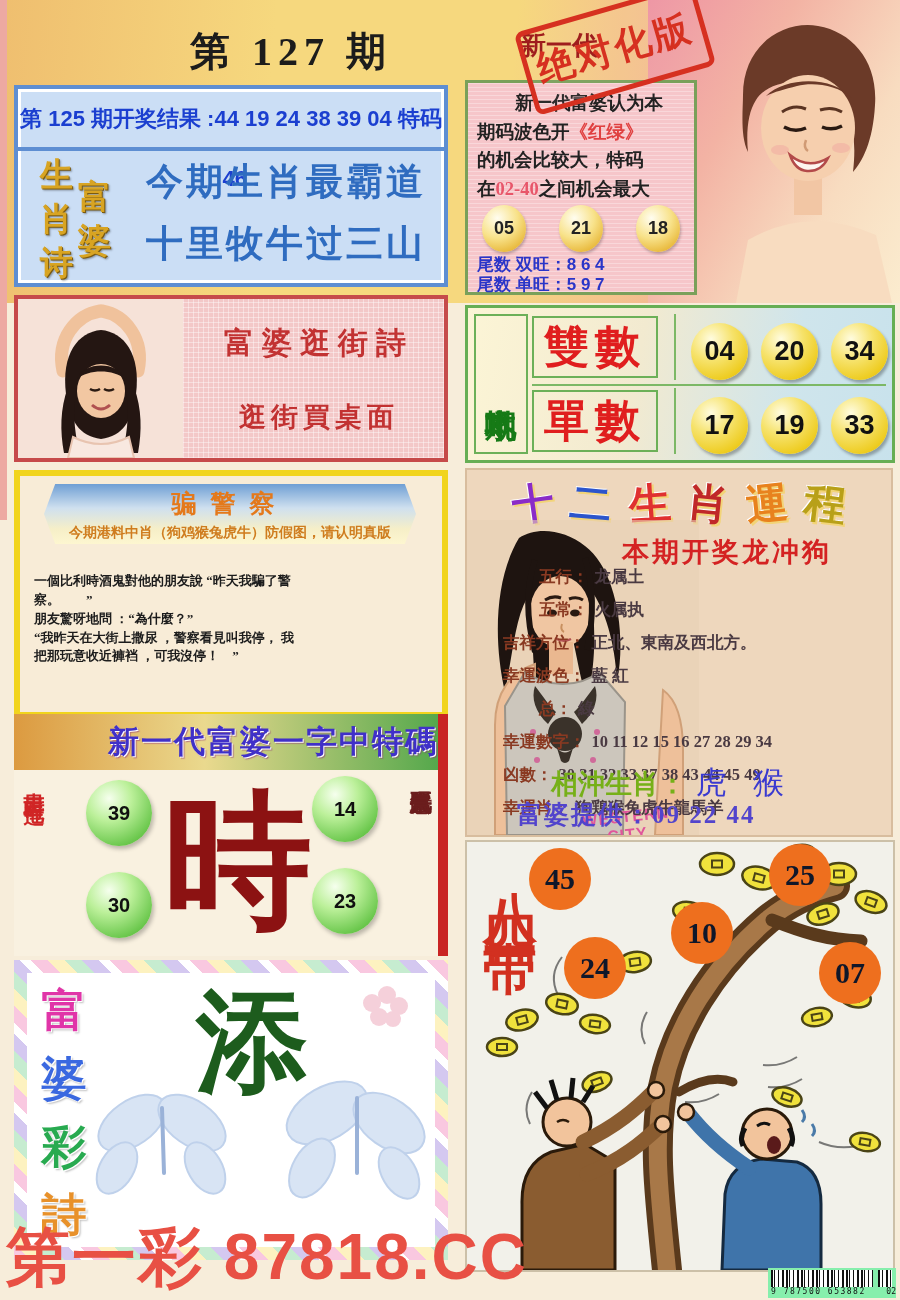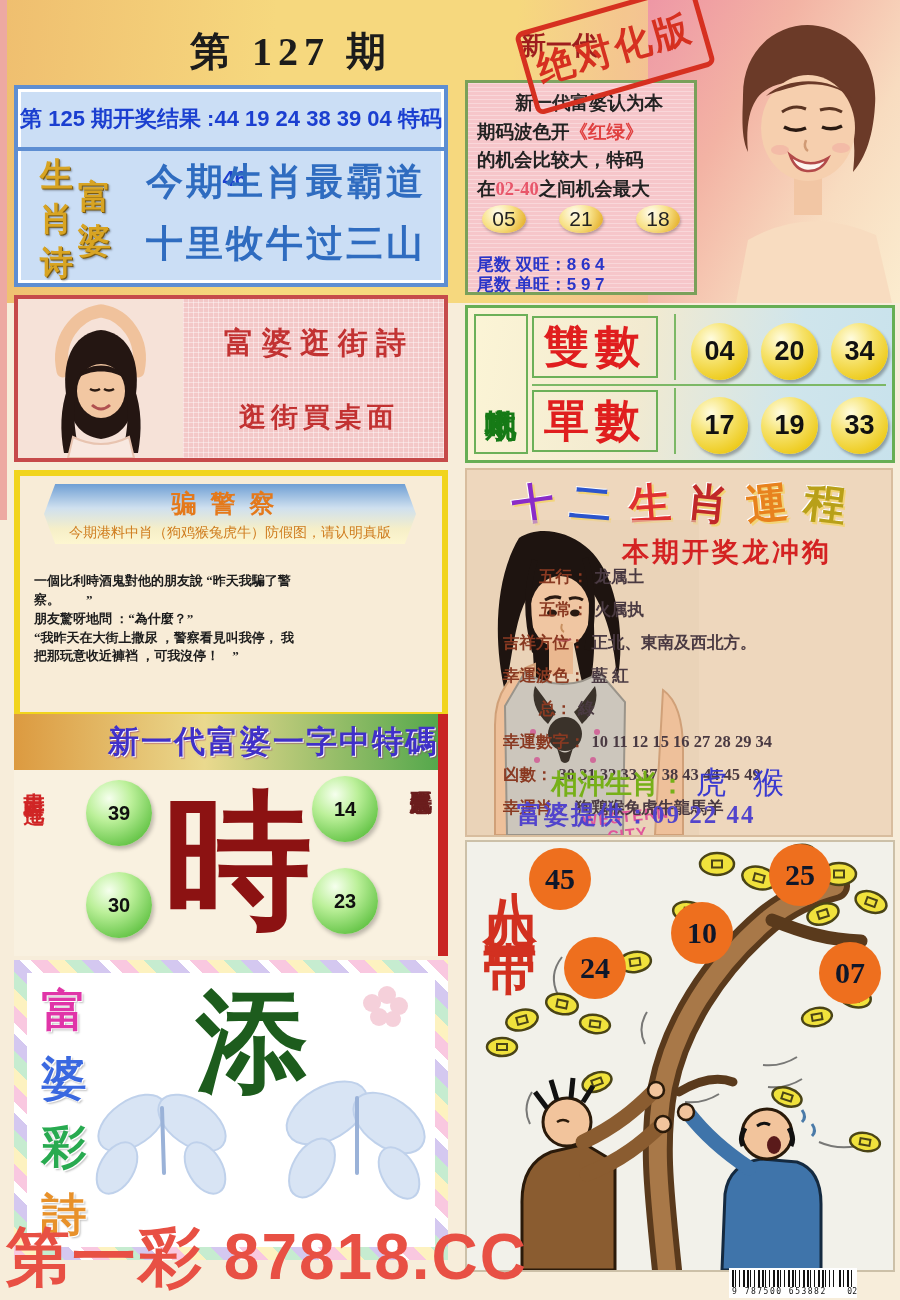--- a/index.html
+++ b/index.html
@@ -30,21 +30,21 @@
   
   .box-gj{left:14px;top:295px;width:426px;height:159px;border:4px solid #c64a4a;background:#f3c8c8;background-image:repeating-linear-gradient(0deg,rgba(255,255,255,.4) 0 1px,transparent 1px 5px),repeating-linear-gradient(90deg,rgba(255,255,255,.4) 0 1px,transparent 1px 5px);z-index:2;}
   .gj-photo{position:absolute;left:0;top:0;width:165px;height:159px;overflow:hidden;}
   .gj-title{position:absolute;left:178px;top:24px;width:246px;text-align:center;color:#c23232;font-size:30px;font-weight:900;letter-spacing:8px;}
   .gj-line{position:absolute;left:178px;top:100px;width:246px;text-align:center;color:#c23232;font-size:27px;font-weight:800;letter-spacing:5px;}
 
   
   .box-pian{left:14px;top:470px;width:422px;height:236px;border:6px solid #f1d41d;background:#f8ecd7;z-index:2;}
   .banner{position:absolute;left:24px;top:8px;width:372px;height:60px;background:linear-gradient(180deg,#6f9fd4 0%,#cfe0ef 40%,#f6efc8 75%,#fdf6d0 100%);clip-path:polygon(3% 0,97% 0,100% 50%,97% 100%,3% 100%,0 50%);text-align:center;}
   .banner-title{color:#e4791b;font-size:25px;font-weight:900;letter-spacing:14px;margin-top:3px;}
-  .banner-sub{color:#cf7c1e;font-size:14px;font-weight:400;margin-top:4px;}
+  .banner-sub{color:#cf7c1e;font-size:14px;font-weight:700;margin-top:4px;}
   .story{position:absolute;left:14px;top:96px;width:398px;font-family:"Liberation Serif",serif;font-size:13px;font-weight:700;color:#1c1c1c;line-height:1.45;}
 
   
   .box-zt{left:14px;top:714px;width:424px;height:242px;border-right:10px solid #c92424;z-index:2;}
   .zt-hd{height:56px;background:linear-gradient(90deg,#dc9a40 0%,#ead98e 45%,#55a84c 100%);display:flex;align-items:center;justify-content:flex-end;}
   .zt-hd span{font-size:31px;font-weight:900;font-family:"Liberation Serif",serif;color:#4030c8;text-shadow:1px 1px 0 #fff,2px 2px 1px rgba(140,40,120,.5);letter-spacing:2px;}
   .zt-bd{position:relative;height:186px;background:#f9f1e0;}
   .zt-left{position:absolute;left:6px;top:6px;writing-mode:vertical-rl;text-orientation:upright;color:#d02525;font-size:21px;font-weight:800;height:175px;font-family:"Liberation Serif",serif;letter-spacing:2px;}
   .gball{position:absolute;width:66px;height:66px;border-radius:50%;background:radial-gradient(circle at 35% 28%,#f6ffee 0%,#bcf09a 35%,#6cc84e 75%,#4aa832 100%);box-shadow:2px 3px 4px rgba(0,0,0,.25);display:flex;align-items:center;justify-content:center;font-size:20px;font-weight:900;color:#101010;}
   .b39{left:72px;top:10px;} .b30{left:72px;top:102px;} .b14{left:298px;top:6px;} .b23{left:298px;top:98px;}
@@ -62,21 +62,21 @@
 
   
   .site{left:6px;top:1214px;font-size:64px;font-weight:900;color:#e85044;z-index:40;letter-spacing:2px;white-space:nowrap;}
 
   
   .box-pred{left:465px;top:80px;width:226px;height:209px;border:3px solid #7aa05a;background:#f6c6ca;background-image:repeating-linear-gradient(0deg,rgba(255,255,255,.3) 0 1px,transparent 1px 4px);z-index:2;}
   .pred-lines{position:absolute;left:9px;top:6px;width:210px;font-size:18.5px;font-weight:800;color:#222;line-height:1.55;font-family:"Liberation Serif",serif;white-space:nowrap;}
   .pred-ind{padding-left:38px;}
   .red{color:#e04040;} .pink{color:#e8566a;}
   .pred-balls{position:absolute;left:8px;top:122px;width:210px;display:flex;justify-content:space-between;padding:0 6px;box-sizing:border-box;}
-  .goldball{width:44px;height:28px;border-radius:50%;background:radial-gradient(circle at 35% 28%,#fffdf0,#f8e28a 45%,#e8b83a 80%,#d0992a);box-shadow:1px 2px 3px rgba(0,0,0,.25);display:flex;align-items:center;justify-content:center;font-size:21px;font-weight:400;color:#222;}
+  .goldball{width:44px;height:47px;border-radius:50%;background:radial-gradient(circle at 35% 28%,#fffdf0,#f8e28a 45%,#e8b83a 80%,#d0992a);box-shadow:1px 2px 3px rgba(0,0,0,.25);display:flex;align-items:center;justify-content:center;font-size:18px;font-weight:700;color:#222;}
   .pred-ws{position:absolute;left:9px;top:172px;color:#2a35c8;font-size:17px;font-weight:800;line-height:1.15;}
 
   
   .box-bqh{left:465px;top:305px;width:424px;height:152px;border:3px solid #66ae54;background:linear-gradient(100deg,#fcf5d6 0%,#f2ead0 40%,#cfe5ec 75%,#c8e2ec 100%);z-index:2;}
   .bqh-label{position:absolute;left:6px;top:6px;width:50px;height:136px;border:2px solid #6cb058;display:flex;align-items:center;justify-content:center;}
   .bqh-label span{writing-mode:vertical-rl;text-orientation:upright;font-size:32px;font-weight:900;color:#167a16;font-family:"Liberation Serif",serif;}
   .bqh-row{position:absolute;left:64px;width:356px;height:66px;display:flex;align-items:center;}
   .bqh-r0{top:6px;} .bqh-r1{top:80px;}
   .bqh-div{position:absolute;left:64px;top:76px;width:354px;height:2px;background:#7cb866;}
   .bqh-name{width:144px;height:62px;border:2px solid #6cb058;display:flex;align-items:center;justify-content:center;font-size:45px;color:#e01e1e;font-weight:900;font-family:"Liberation Serif",serif;letter-spacing:6px;box-sizing:border-box;}
@@ -103,21 +103,21 @@
   .yc-tg{position:absolute;left:50px;top:328px;z-index:3;color:#5244cc;font-size:25px;font-weight:900;font-family:"Liberation Serif",serif;letter-spacing:2px;}
 
   
   .box-ct{left:465px;top:840px;width:426px;height:428px;background:#f2f1ea;border:2px solid #ccc0a8;overflow:hidden;z-index:2;}
   .ct-vert{position:absolute;left:6px;top:8px;writing-mode:vertical-rl;text-orientation:upright;color:#d23020;font-size:54px;font-weight:900;font-family:"Liberation Serif",serif;letter-spacing:24px;z-index:3;}
   .ct-svg{position:absolute;left:0;top:0;z-index:1;}
   .onum{position:absolute;width:62px;height:62px;border-radius:50%;background:#ee6f1e;display:flex;align-items:center;justify-content:center;font-size:30px;font-weight:900;color:#0f172a;z-index:4;font-family:"Liberation Serif",serif;}
   .on0{left:62px;top:6px;} .on1{left:302px;top:2px;} .on2{left:204px;top:60px;} .on3{left:97px;top:95px;} .on4{left:352px;top:100px;}
 
   
-  .bc{left:729px;top:1268px;width:128px;height:30px;background:#ffffff;z-index:5;}
+  .bc{left:768px;top:1268px;width:128px;height:30px;background:#86efac;z-index:5;}
   .bc-bars{position:absolute;left:3px;top:2px;width:102px;height:17px;background:repeating-linear-gradient(90deg,#111 0 2px,#fff 2px 3px,#111 3px 4px,#fff 4px 7px,#111 7px 8px,#fff 8px 11px,#111 11px 13px,#fff 13px 15px);}
   .bc-bars2{position:absolute;left:110px;top:2px;width:14px;height:17px;background:repeating-linear-gradient(90deg,#111 0 2px,#fff 2px 4px,#111 4px 5px,#fff 5px 8px);}
   .bc-digits{position:absolute;left:3px;top:19px;font-size:8px;font-family:"DejaVu Sans Mono",monospace;color:#111;letter-spacing:1.5px;white-space:nowrap;}
   .bc-suffix{position:absolute;right:0px;top:19px;font-size:8px;font-family:"DejaVu Sans Mono",monospace;color:#111;}
 </style>
 </head>
 <body>
 
 <div class="page">
 

